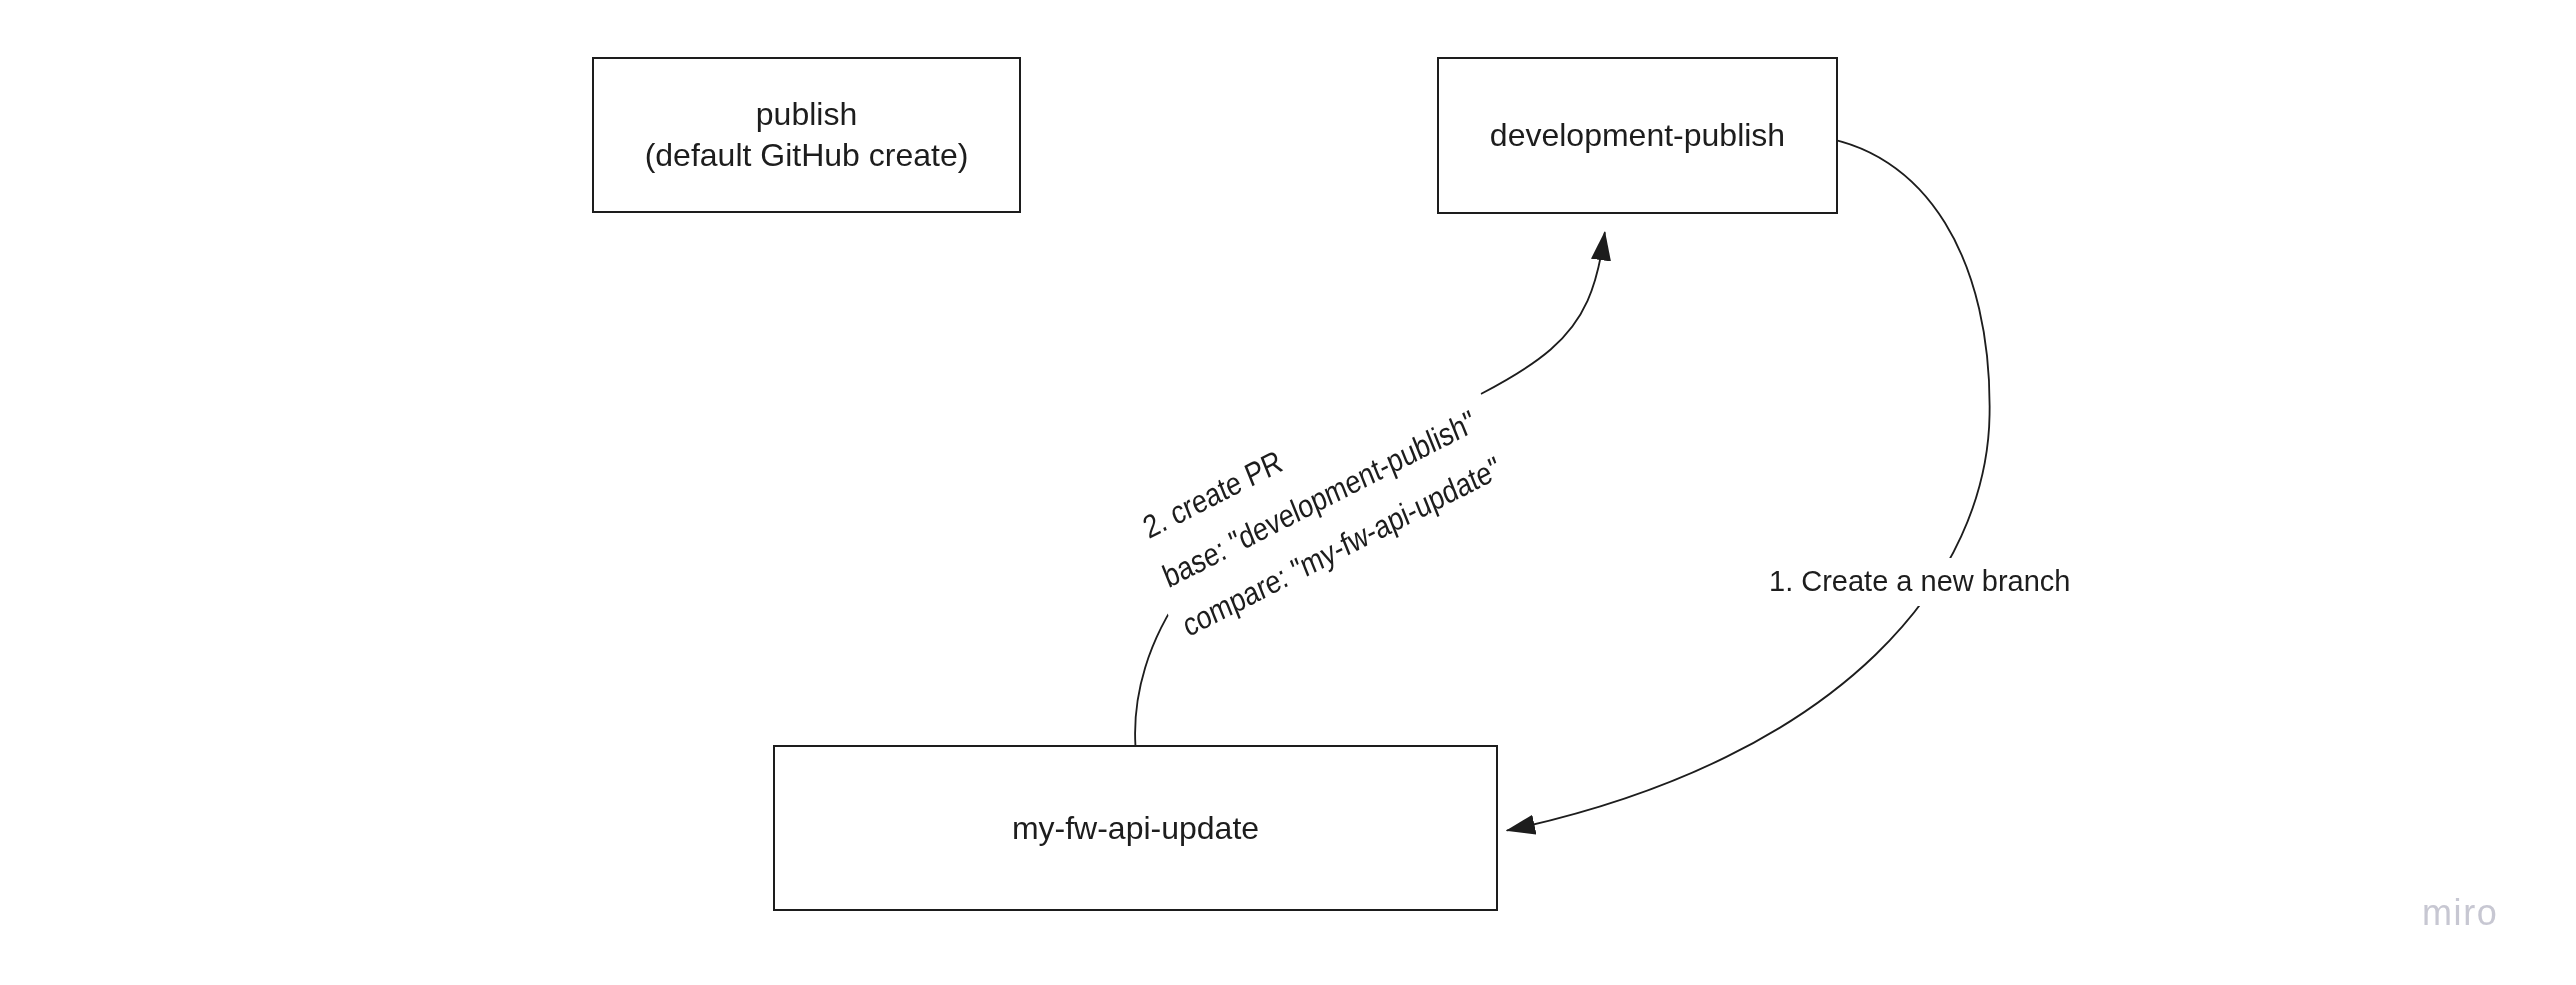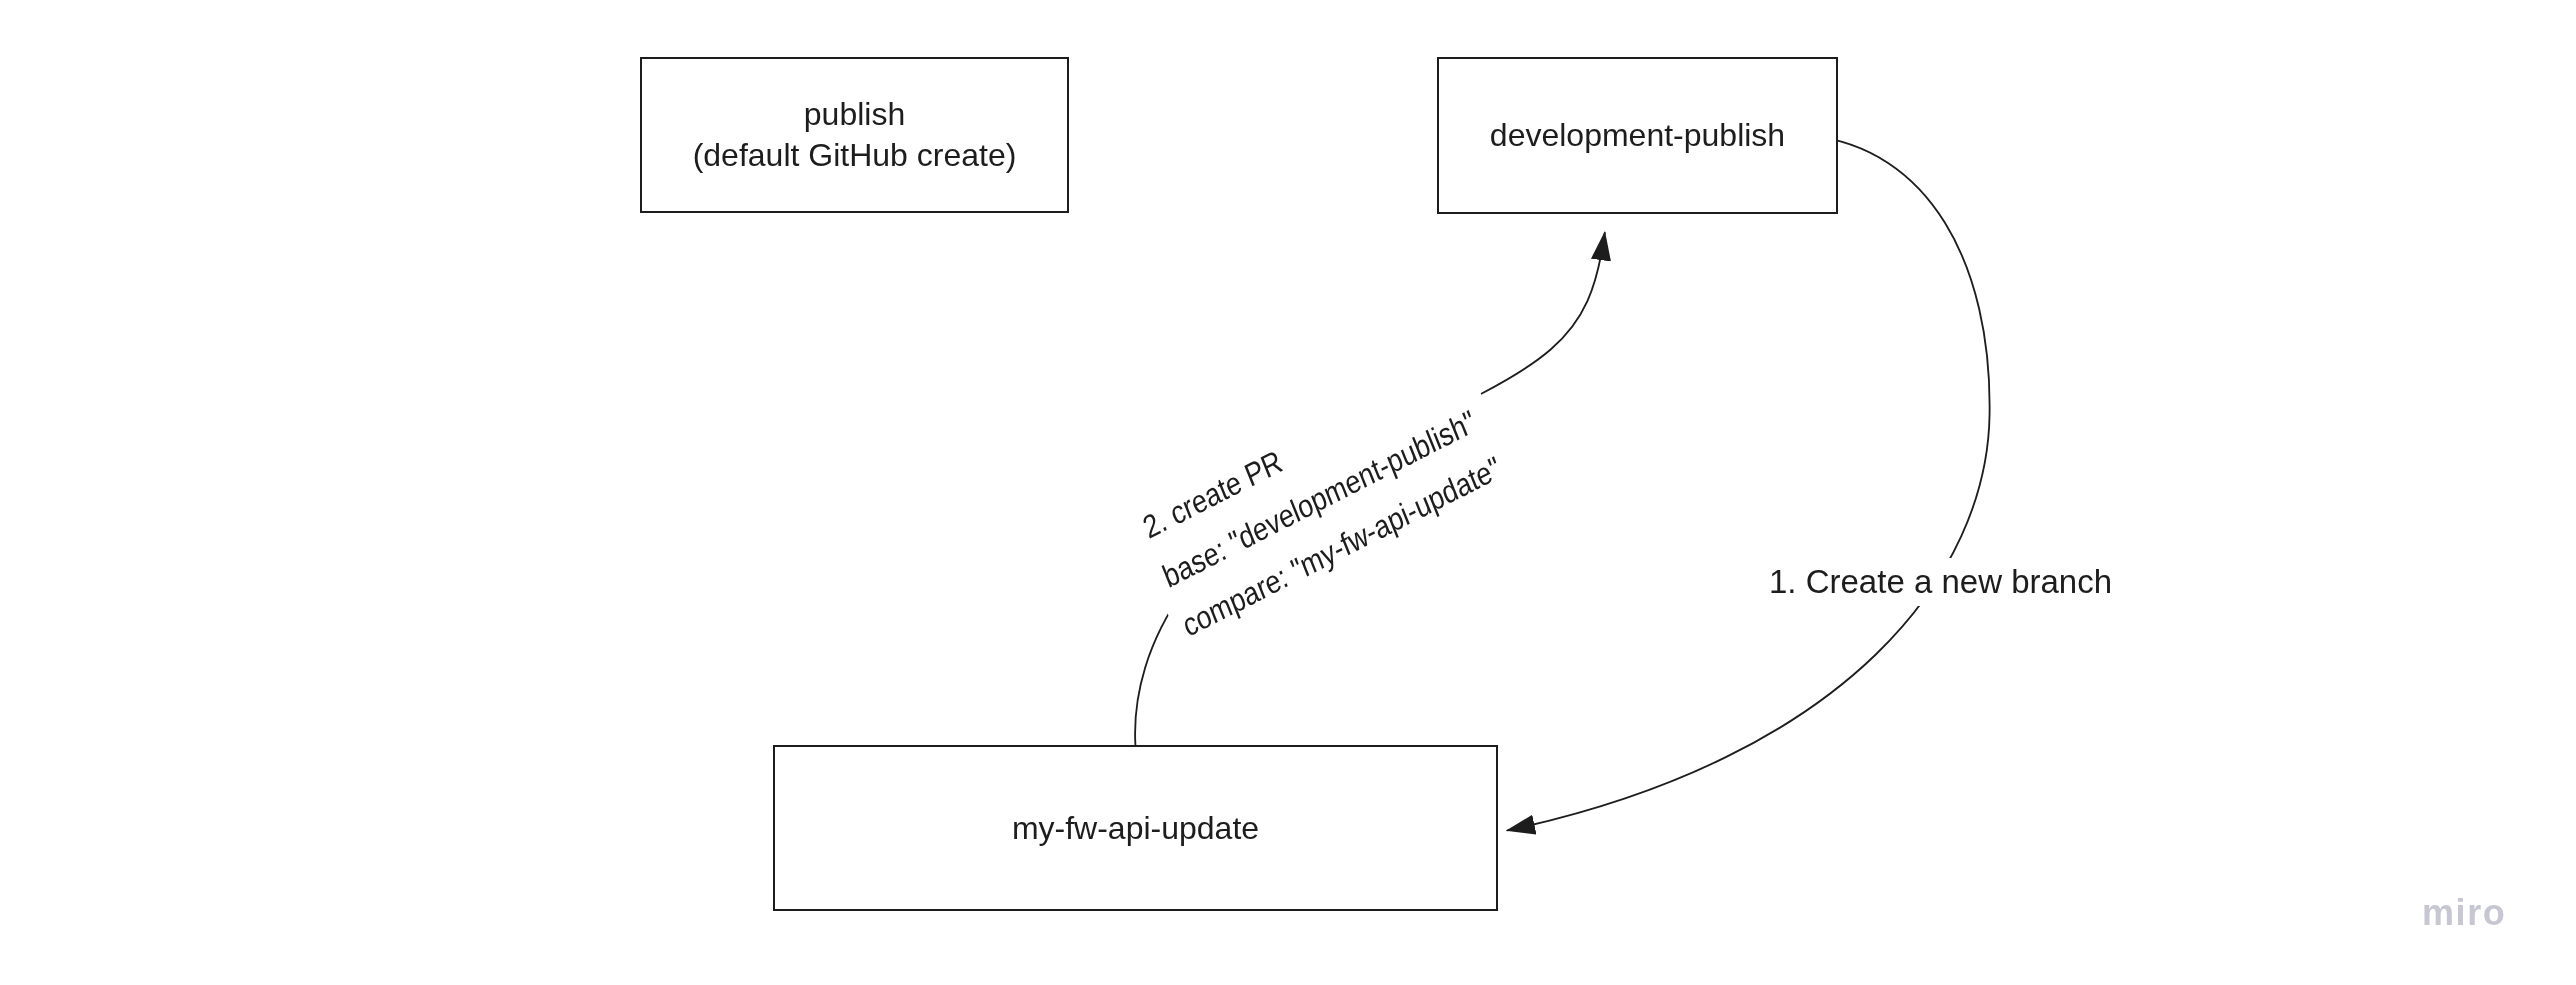--- a/index.html
+++ b/index.html
@@ -38,55 +38,55 @@
     justify-content: center;
     text-align: center;
     box-sizing: border-box;
   }
   .node-text {
     font-size: 32px;
     line-height: 41px;
     color: #1d1d1d;
     white-space: nowrap;
   }
-  .node-publish        { left: 640px;  top: 57px;  width: 429px; height: 156px; }
+  .node-publish        { left: 592px;  top: 57px;  width: 429px; height: 156px; }
   .node-dev-publish    { left: 1409px; top: 57px;  width: 401px; height: 157px; margin-left: 28px; }
   .node-my-fw          { left: 773px;  top: 745px; width: 725px; height: 166px; }
 
   .conn-label {
     position: absolute;
     background: #ffffff;
     color: #1d1d1d;
     white-space: nowrap;
   }
   .conn-label-branch {
     left: 1758px;
     top: 558px;
-    font-size: 33px;
+    font-size: 29px;
     line-height: 35px;
     padding: 6.4px 11px;
   }
   .conn-label-pr {
     left: 1123px;
     top: 503px;
     font-size: 29.5px;
     line-height: 49px;
     padding: 6.4px 11px;
     transform: skewX(22deg) skewY(-23deg);
     transform-origin: 0 0;
   }
   .conn-label-pr .pr-line {
     white-space: nowrap;
   }
   .watermark {
     position: absolute;
     left: 2422px;
     top: 892px;
     font-size: 36px;
-    font-weight: bold;
+    font-weight: normal;
     letter-spacing: 1.6px;
     user-select: none;
   }
 </style>
 </head>
 <body>
 
 <div class="board">
 
   <svg class="connector-layer" viewBox="0 0 3233 1237" xmlns="http://www.w3.org/2000/svg">

